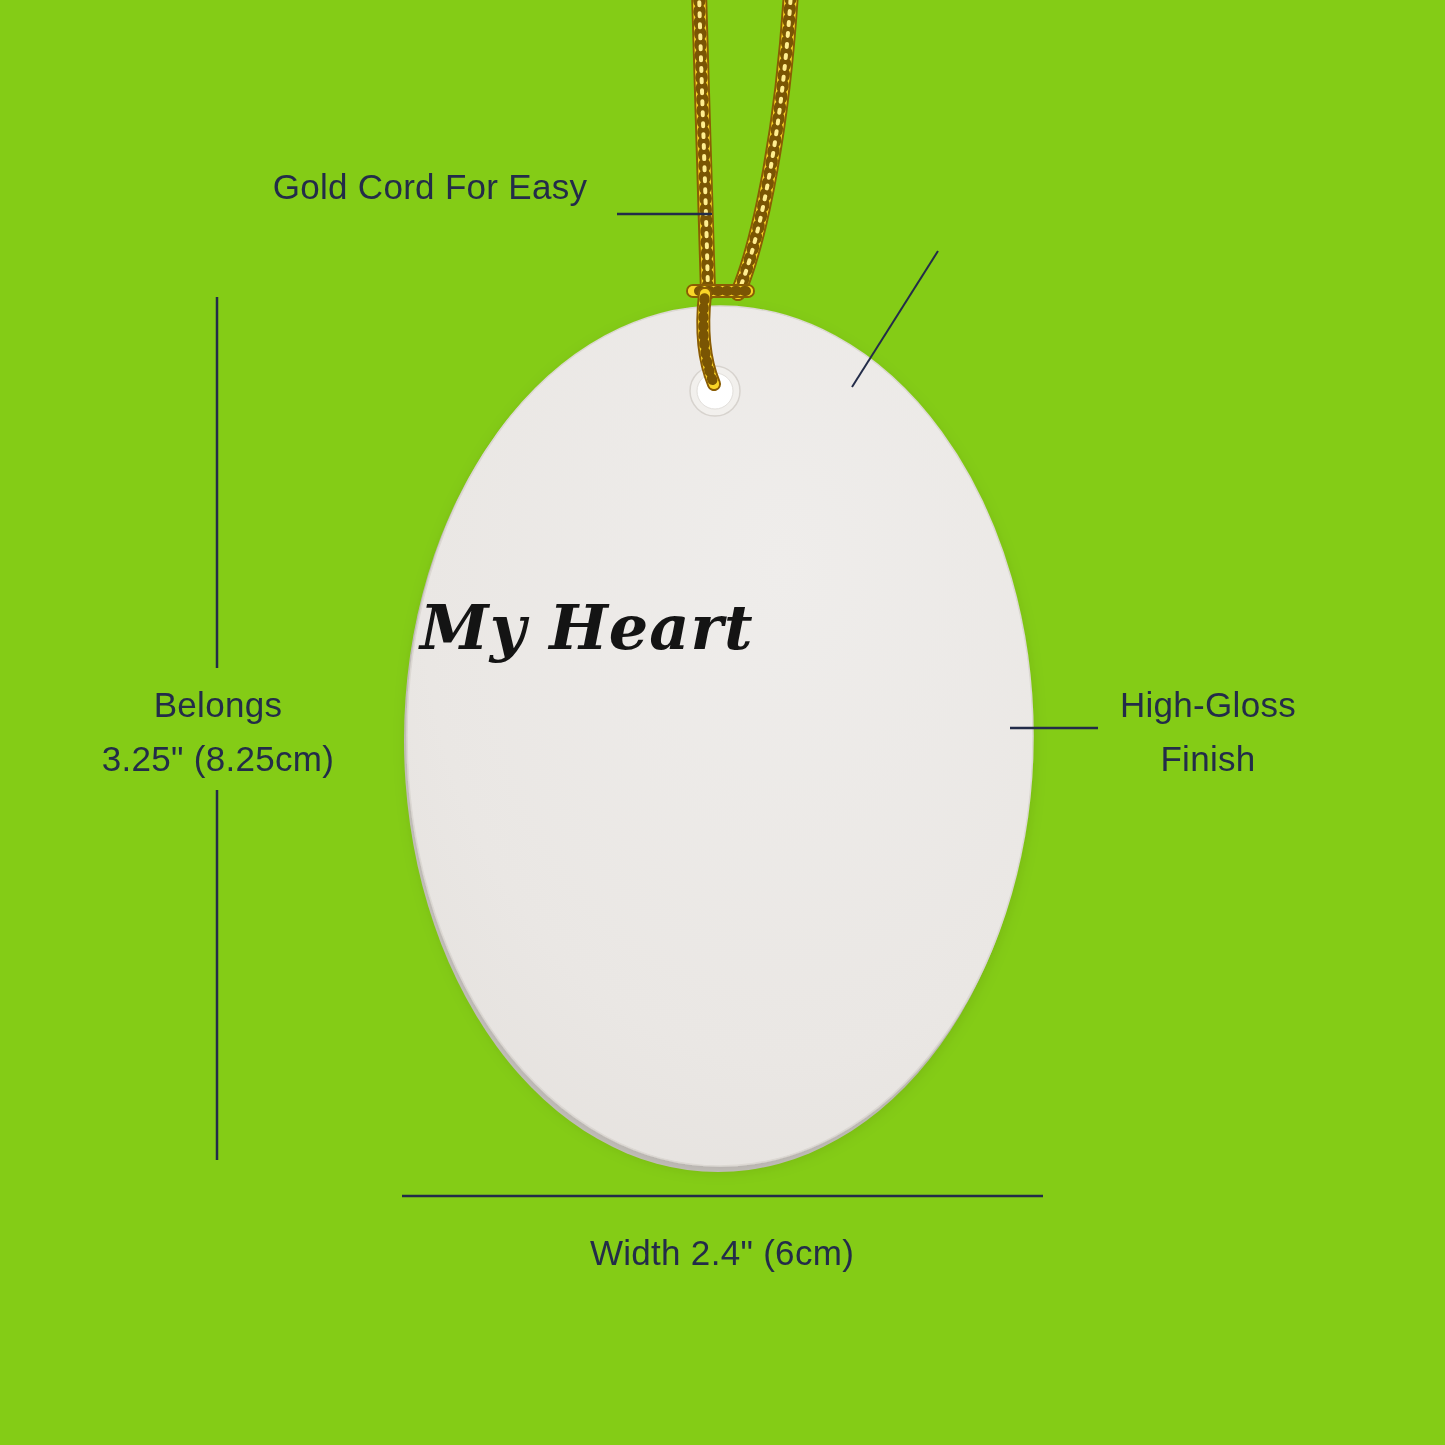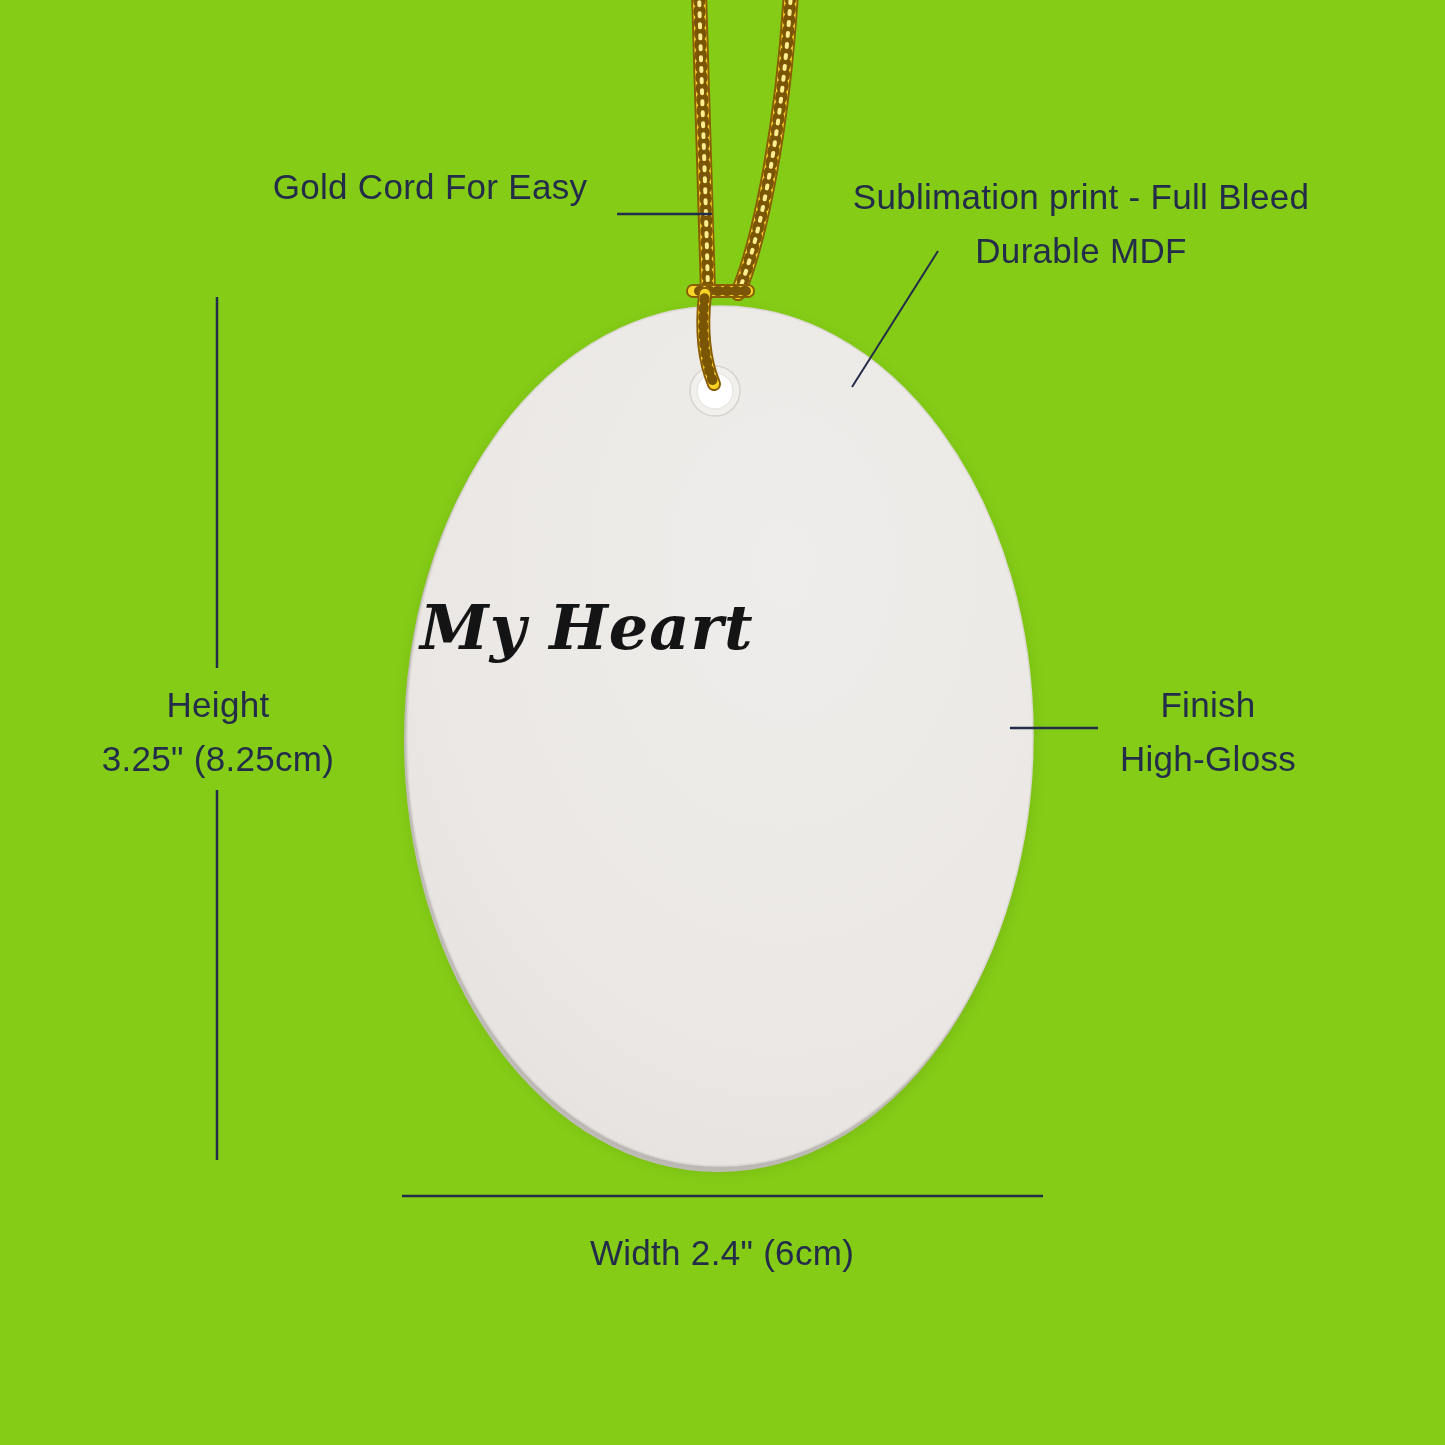--- a/index.html
+++ b/index.html
@@ -88,33 +88,29 @@
       <line x1="617" y1="214" x2="712" y2="214" stroke-width="2.5"></line>
       <line x1="938" y1="251" x2="852" y2="387" stroke-width="2"></line>
       <line x1="1010" y1="728" x2="1098" y2="728" stroke-width="2.5"></line>
     </g>
   </svg>
 
   <div class="label cord-label">
     <div class="lbl-line">Gold Cord For Easy</div>
   </div>
 
-  <div class="label print-label">
-    <div class="lbl-line">Sublimation print - Full Bleed</div>
-    <div class="lbl-line">Durable MDF</div>
-  </div>
 
   <div class="label height-label">
-    <div class="lbl-line">Height</div>
+    <div class="lbl-line">Belongs</div>
     <div class="lbl-line">3.25" (8.25cm)</div>
   </div>
 
   <div class="label finish-label">
+    <div class="lbl-line">High-Gloss</div>
     <div class="lbl-line">Finish</div>
-    <div class="lbl-line">High-Gloss</div>
   </div>
 
   <div class="label width-label">
     <div class="lbl-line">Width 2.4" (6cm)</div>
   </div>
 
   <div class="ornament-text">
     <div class="script-line">My Heart</div>
   </div>
 

